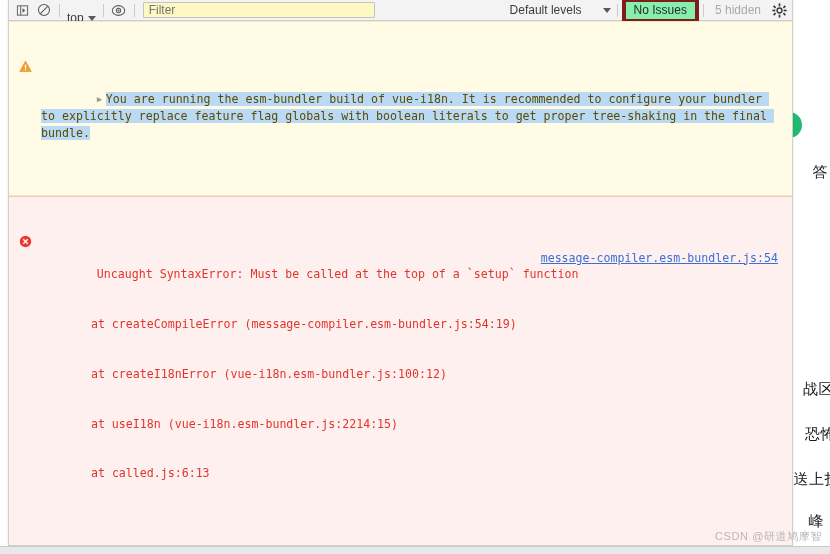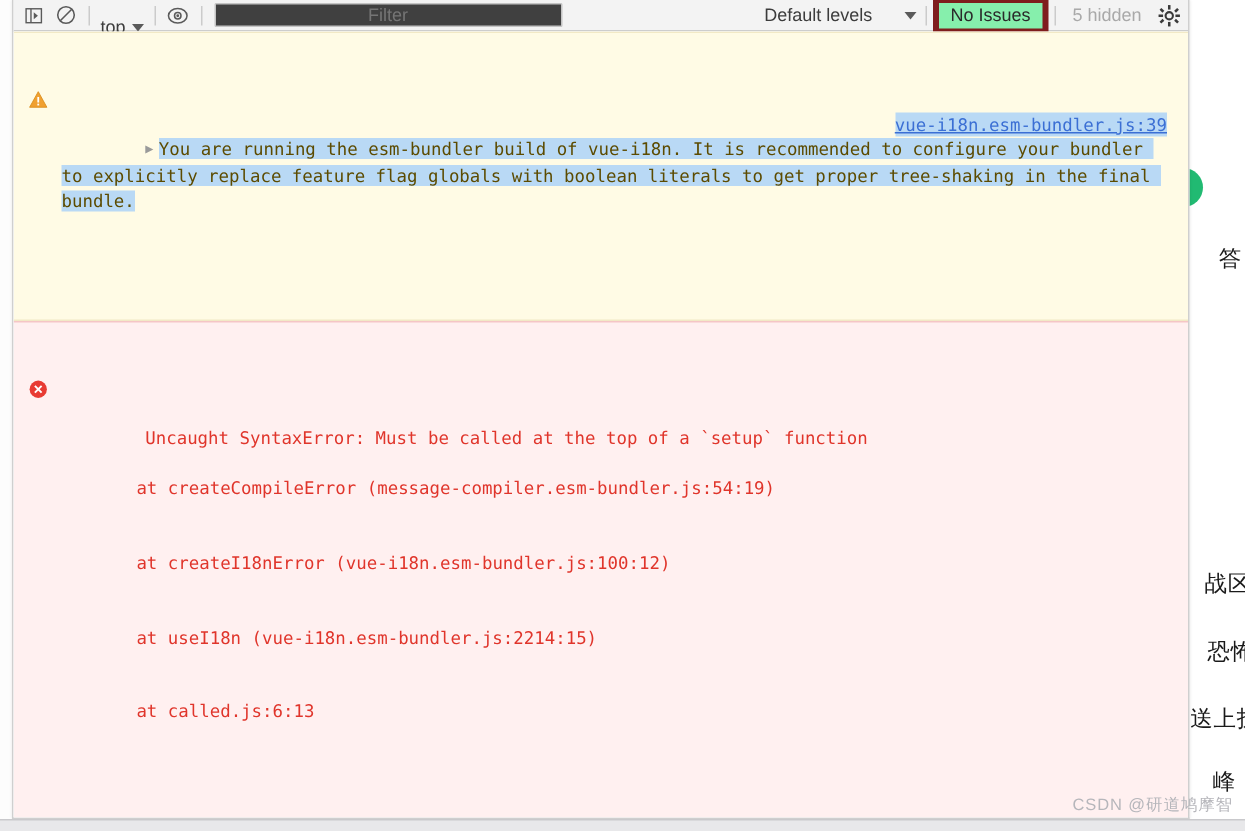--- a/index.html
+++ b/index.html
@@ -107,29 +107,28 @@
     border-right: 4px solid transparent;
     border-top: 5px solid #5a5a5a;
     display: inline-block;
   }
   #filter-input {
     flex: none;
     width: 232px;
     height: 16px;
     margin-left: 4px;
     border: 1px solid #c4c4c4;
-    background: #404040;
+    background: #fef9c3;
     font-family: "Liberation Sans", sans-serif;
     font-size: 12px;
     color: #8a8a8a;
     padding: 0 5px;
     box-sizing: border-box;
     outline: none;
     border-radius: 1px;
-    text-align: center;
   }
   .tb-spring { flex: 1 1 auto; }
   .tb-levels {
     display: flex;
     align-items: center;
     gap: 21px;
     font-size: 12px;
     color: #3c3c3c;
     flex: none;
     padding-right: 2px;
@@ -334,34 +333,34 @@
     <div class="msg warning">
       <span class="msg-icon">
         <svg width="13" height="13" viewBox="0 0 14 14">
           <path d="M7 1.2 L13.2 12.4 L0.8 12.4 Z" fill="#f0a030" stroke="#d98a16" stroke-width="0.6"></path>
           <rect x="6.35" y="5.0" width="1.3" height="4.0" fill="#ffffff"></rect>
           <rect x="6.35" y="9.8" width="1.3" height="1.3" fill="#ffffff"></rect>
         </svg>
       </span>
       <div class="msg-body">
         <span class="expander">▶</span><span class="sel">You are running the esm-bundler build of vue-i18n. It is recommended to configure your bundler to explicitly replace feature flag globals with boolean literals to get proper tree-shaking in the final bundle.</span>
-        <span class="src-link sel">vue-i18n.esm-bundler.js:39</span>
       </div>
     </div>
 
     <div class="msg error">
       <span class="msg-icon">
         <svg width="13" height="13" viewBox="0 0 14 14">
           <circle cx="7" cy="7" r="6.2" fill="#e83b33"></circle>
           <line x1="4.6" y1="4.6" x2="9.4" y2="9.4" stroke="#ffffff" stroke-width="1.4"></line>
           <line x1="9.4" y1="4.6" x2="4.6" y2="9.4" stroke="#ffffff" stroke-width="1.4"></line>
         </svg>
       </span>
       <div class="msg-body">
         <span>Uncaught SyntaxError: Must be called at the top of a `setup` function</span>
+        <span class="src-link">message-compiler.esm-bundler.js:54</span>
         <span class="stack"><span>    at createCompileError (</span><span class="err-link">message-compiler.esm-bundler.js:54:19</span><span>)</span></span>
         <span class="stack"><span>    at createI18nError (</span><span class="err-link">vue-i18n.esm-bundler.js:100:12</span><span>)</span></span>
         <span class="stack"><span>    at useI18n (</span><span class="err-link">vue-i18n.esm-bundler.js:2214:15</span><span>)</span></span>
         <span class="stack"><span>    at </span><span class="err-link">called.js:6:13</span></span>
       </div>
     </div>
 
   </div>
 </div>
 

